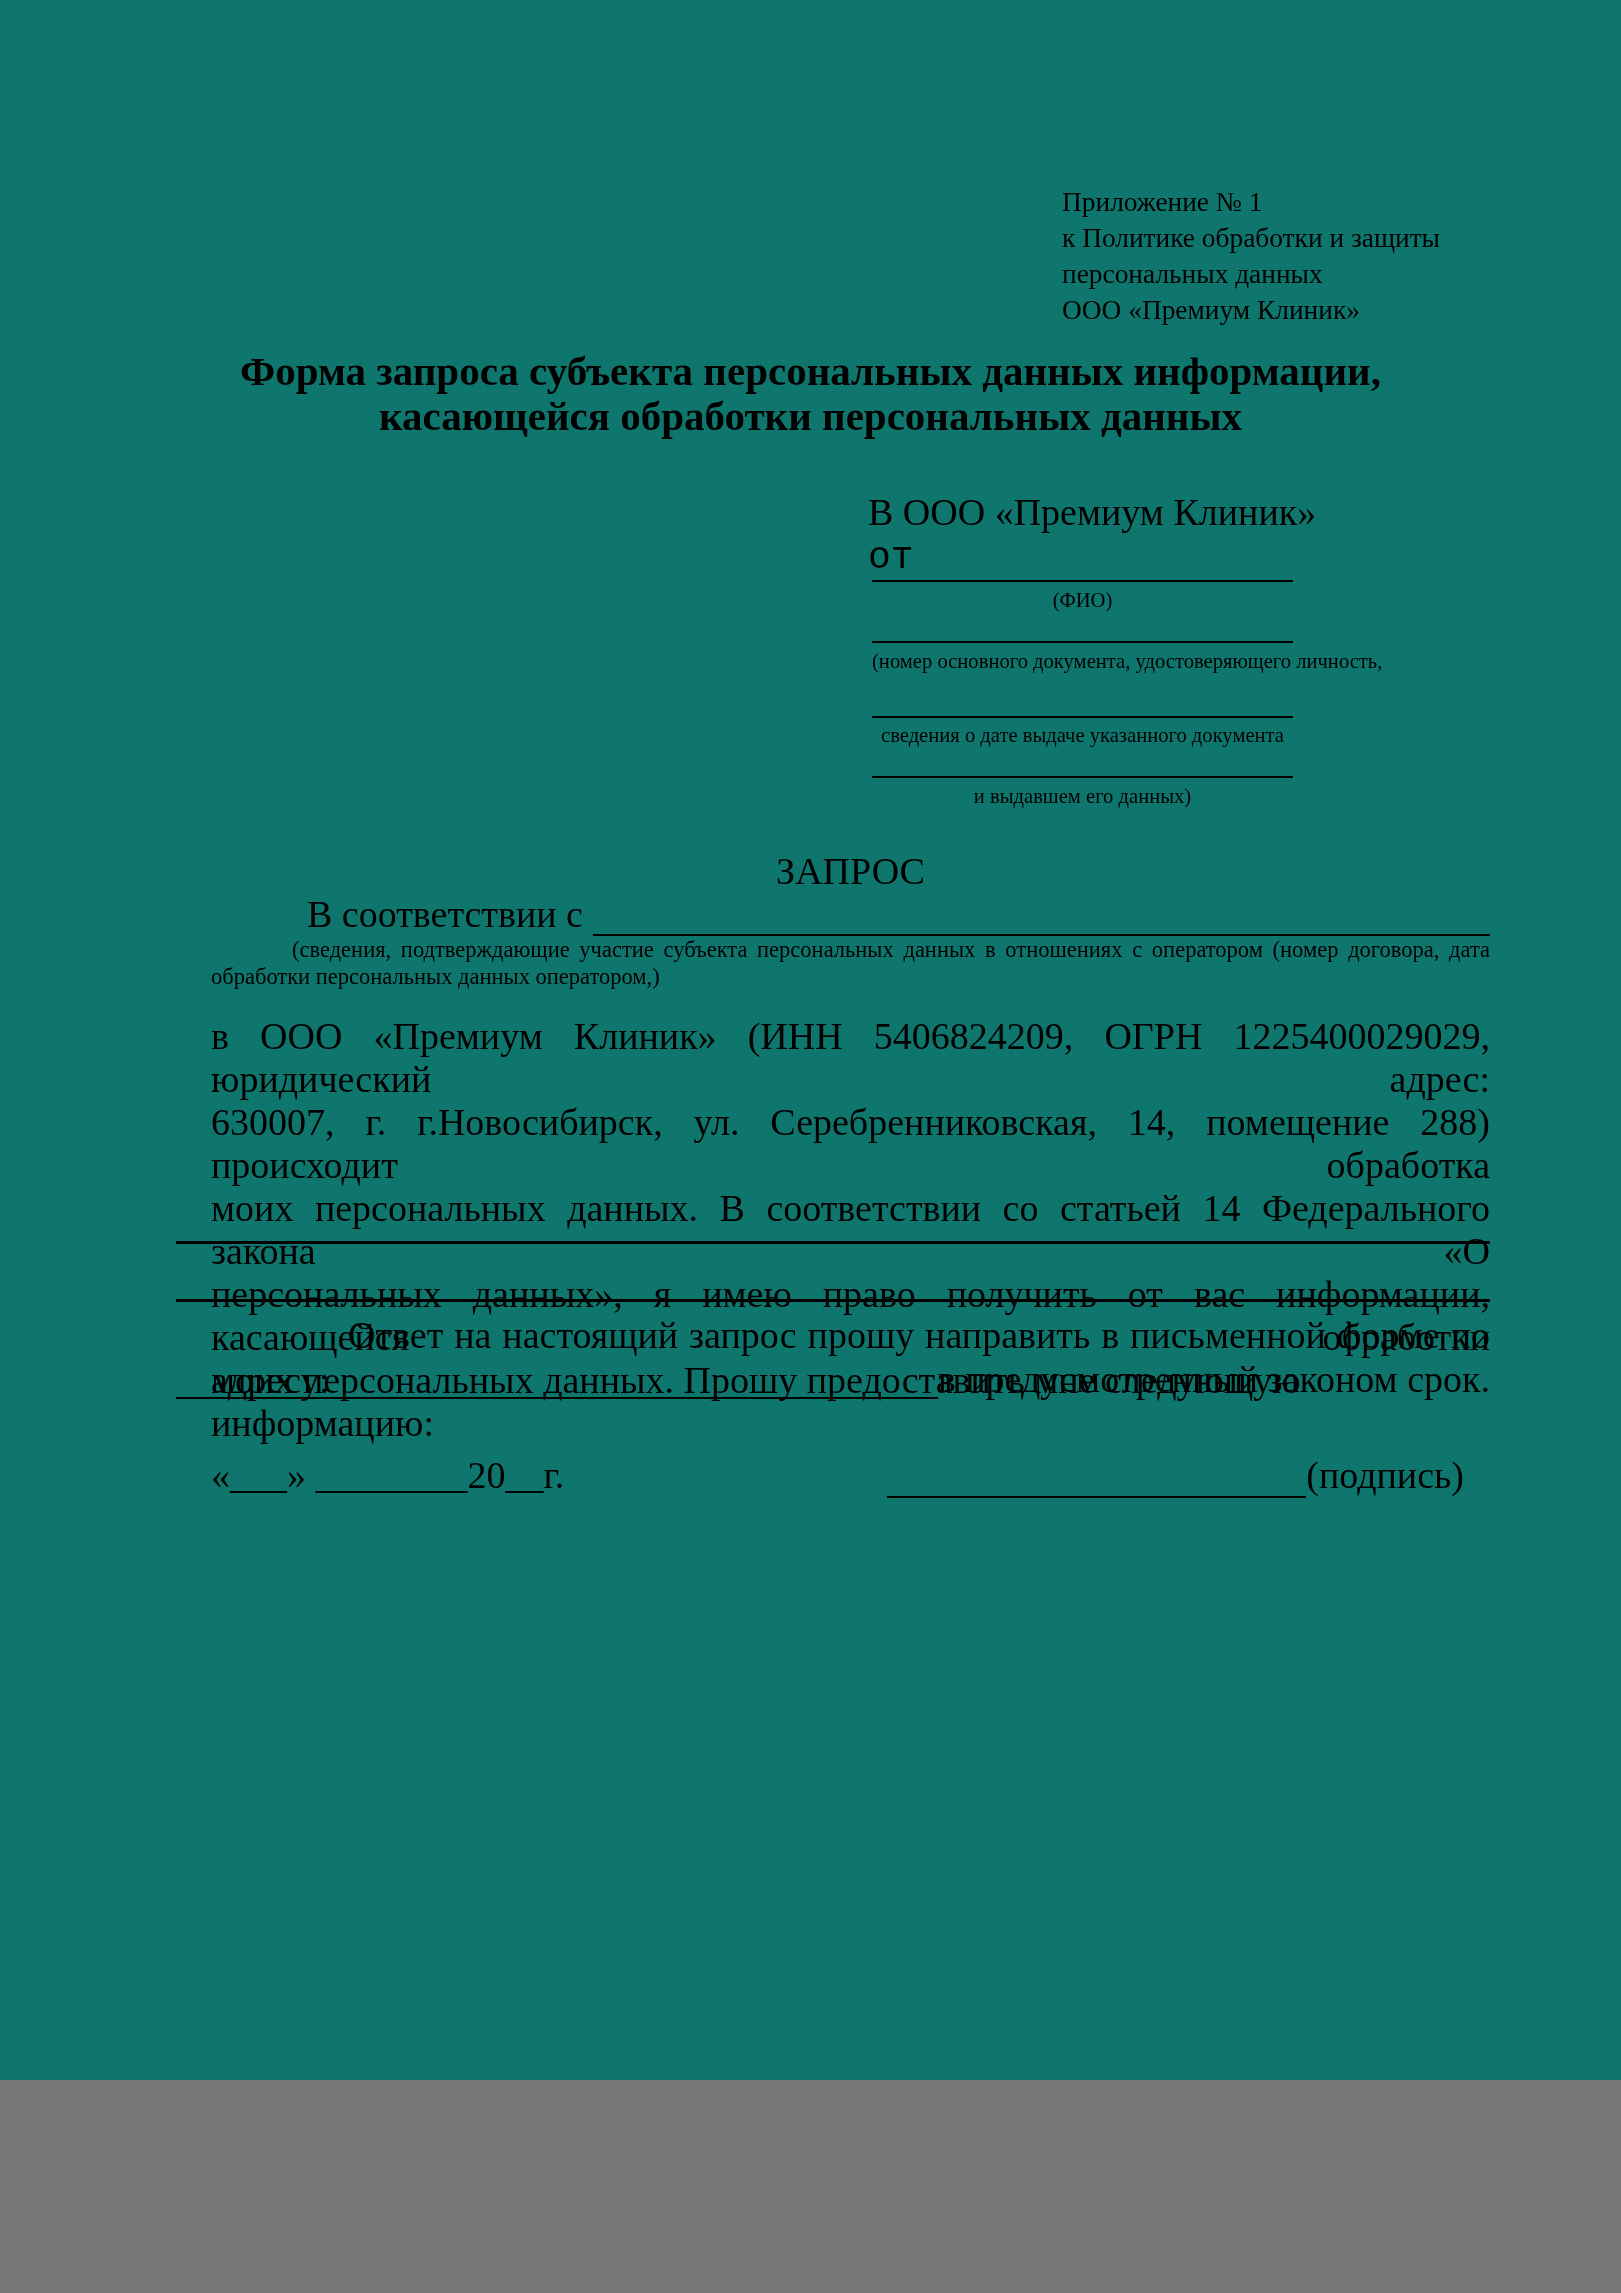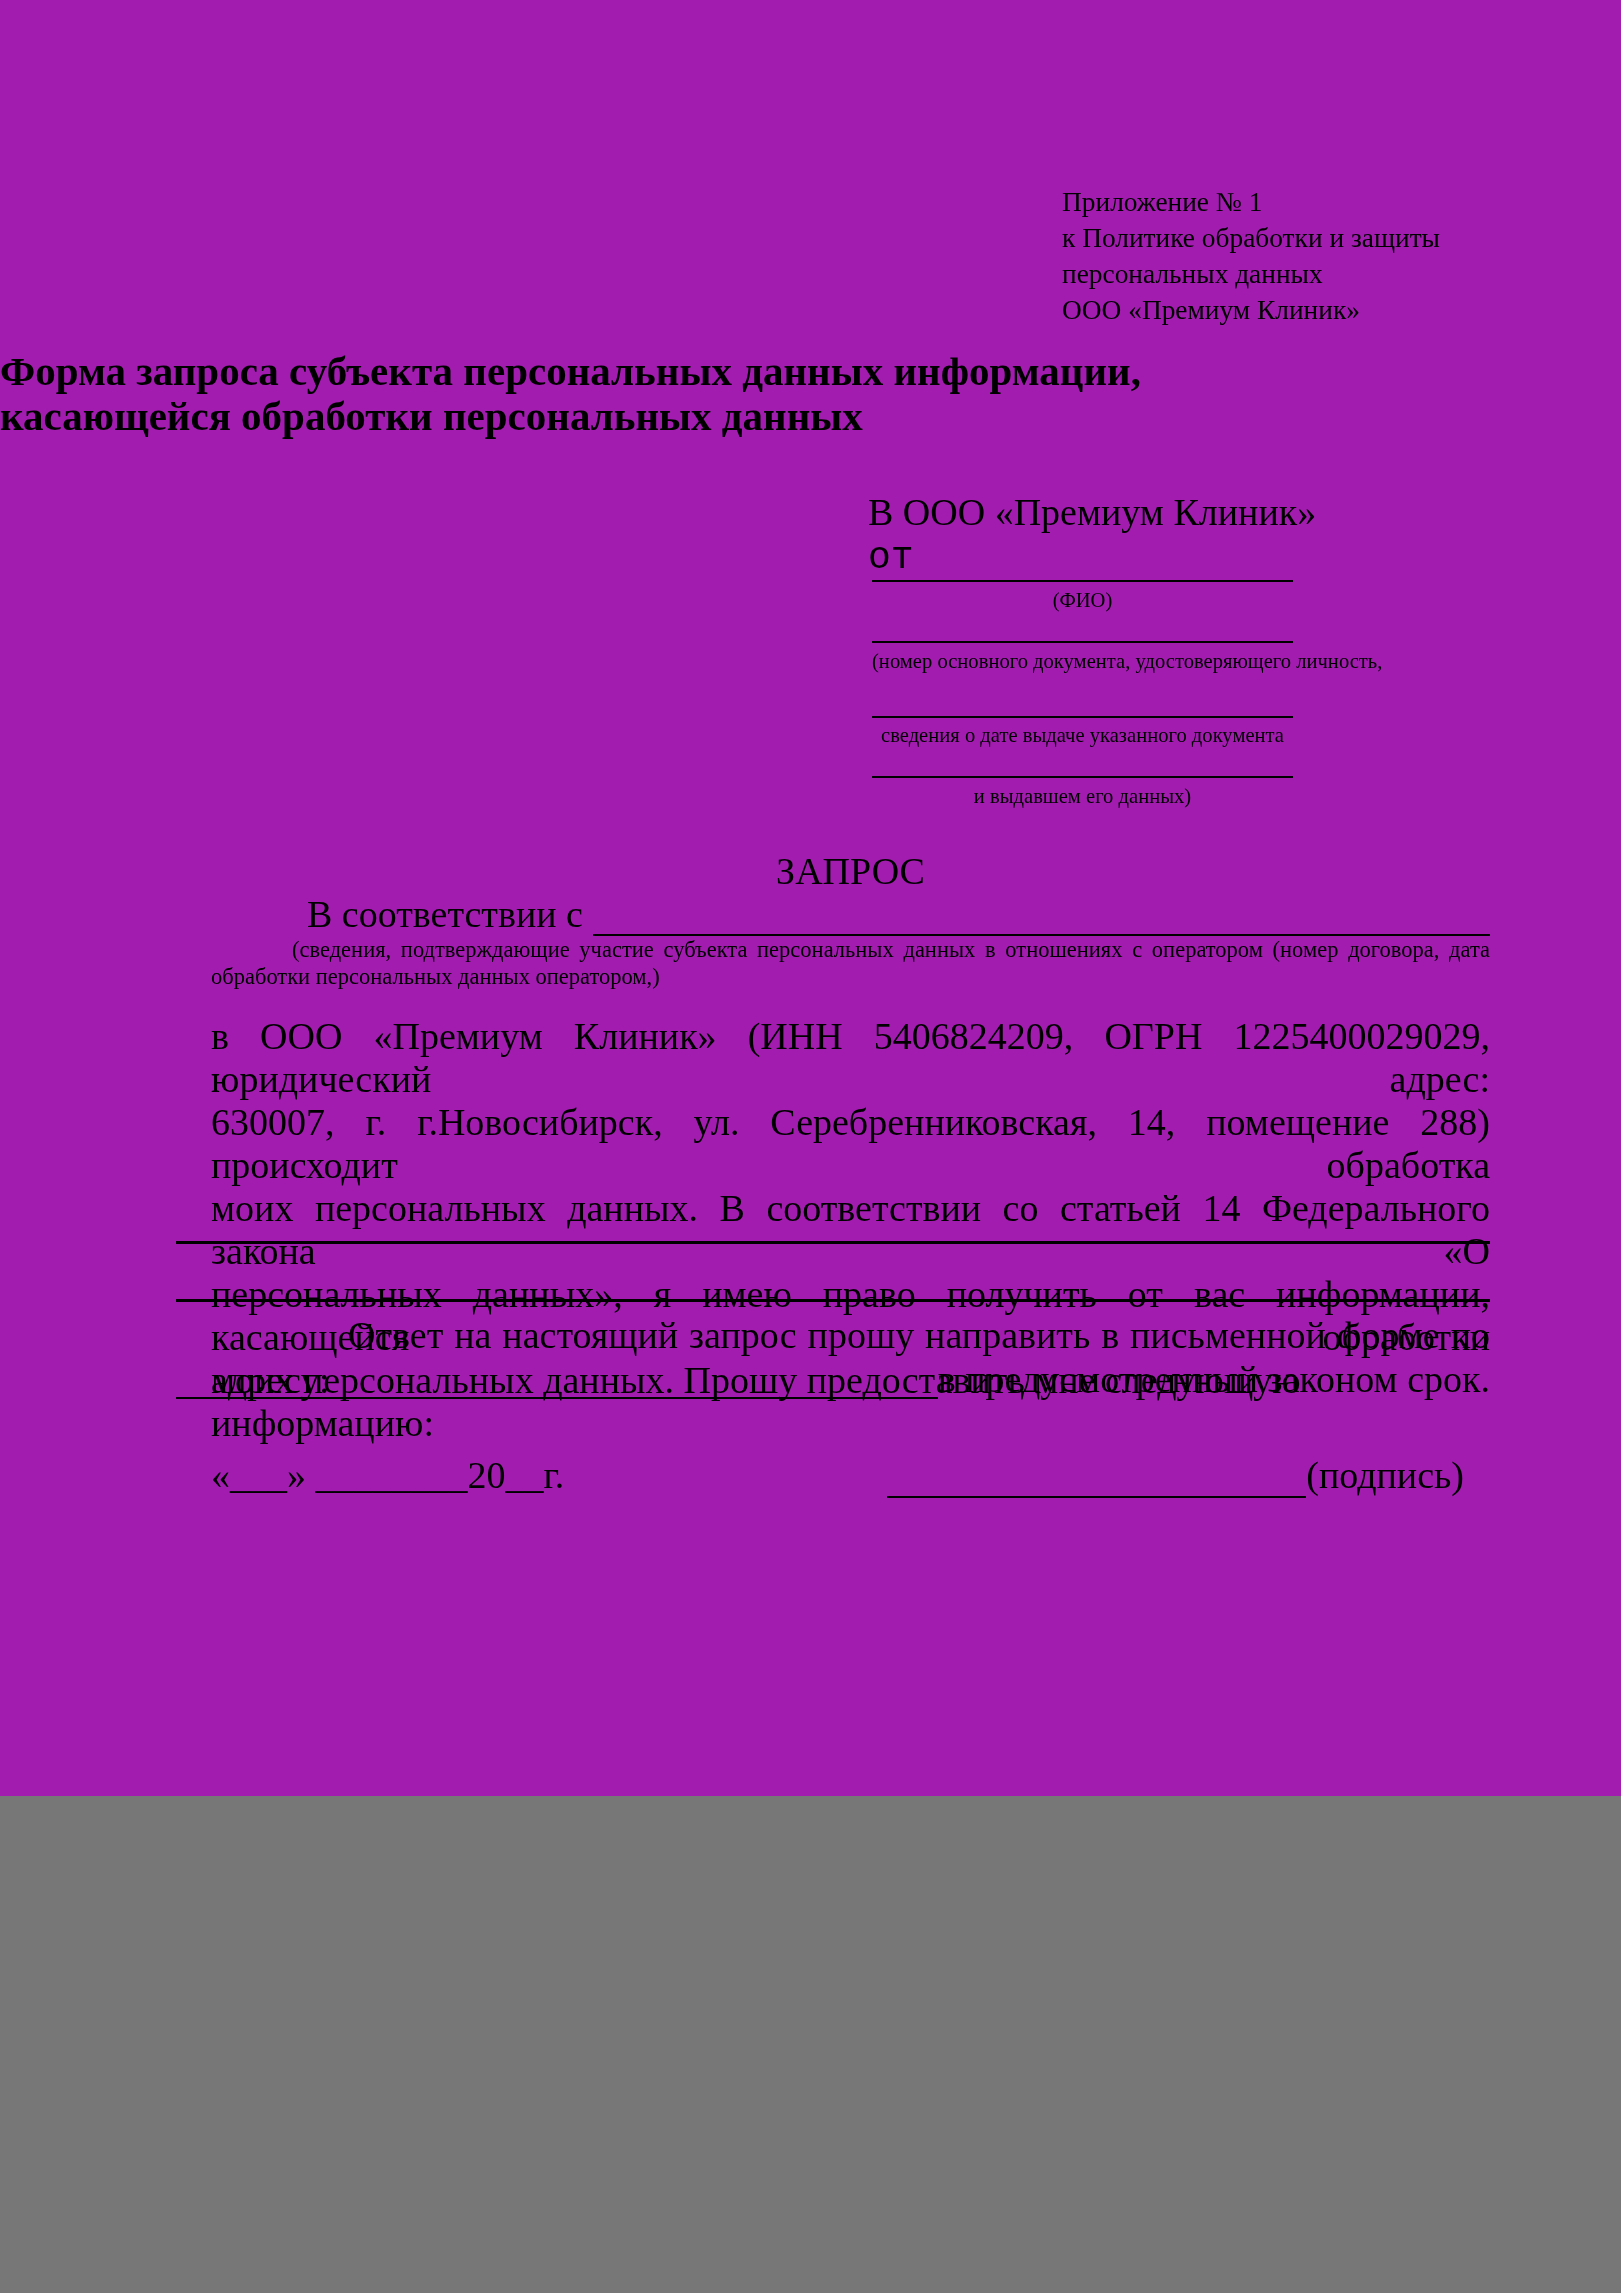--- a/index.html
+++ b/index.html
@@ -1,38 +1,38 @@
 <!DOCTYPE html>
 <html lang="ru"><head>
 <meta charset="utf-8">
 <style>
   html, body { margin: 0; padding: 0; background: #777; }
   .page {
     position: relative;
     width: 1621px;
-    height: 1796px;
+    height: 2080px;
     margin: 0 auto;
-    background: #a21caf;
+    background: #0f766e;
     color: #000000;
     font-family: "Liberation Serif", "DejaVu Serif", serif;
     overflow: hidden;
   }
   
   .header-note {
     position: absolute;
     left: 1062px; top: 184px;
     font-size: 27.4px;
     line-height: 36px;
     white-space: nowrap;
   }
   
   .doc-title {
     position: absolute;
     left: 0; right: 0; top: 349px;
-    text-align: left;
+    text-align: center;
     font-weight: bold;
     font-size: 41px;
     line-height: 45px;
   }
   
   .addr-to   { position: absolute; left: 868px; top: 490px; font-size: 38px; line-height: 45px; white-space: nowrap; }
   .addr-from { position: absolute; left: 868px; top: 535px; font-size: 38px; line-height: 45px; font-family: Liberation Mono, monospace; }
   .fill      { border-bottom: 2.9px solid #000; }
   .addr-line { position: absolute; left: 872px; width: 421px; height: 0; }
   .addr-cap  {

